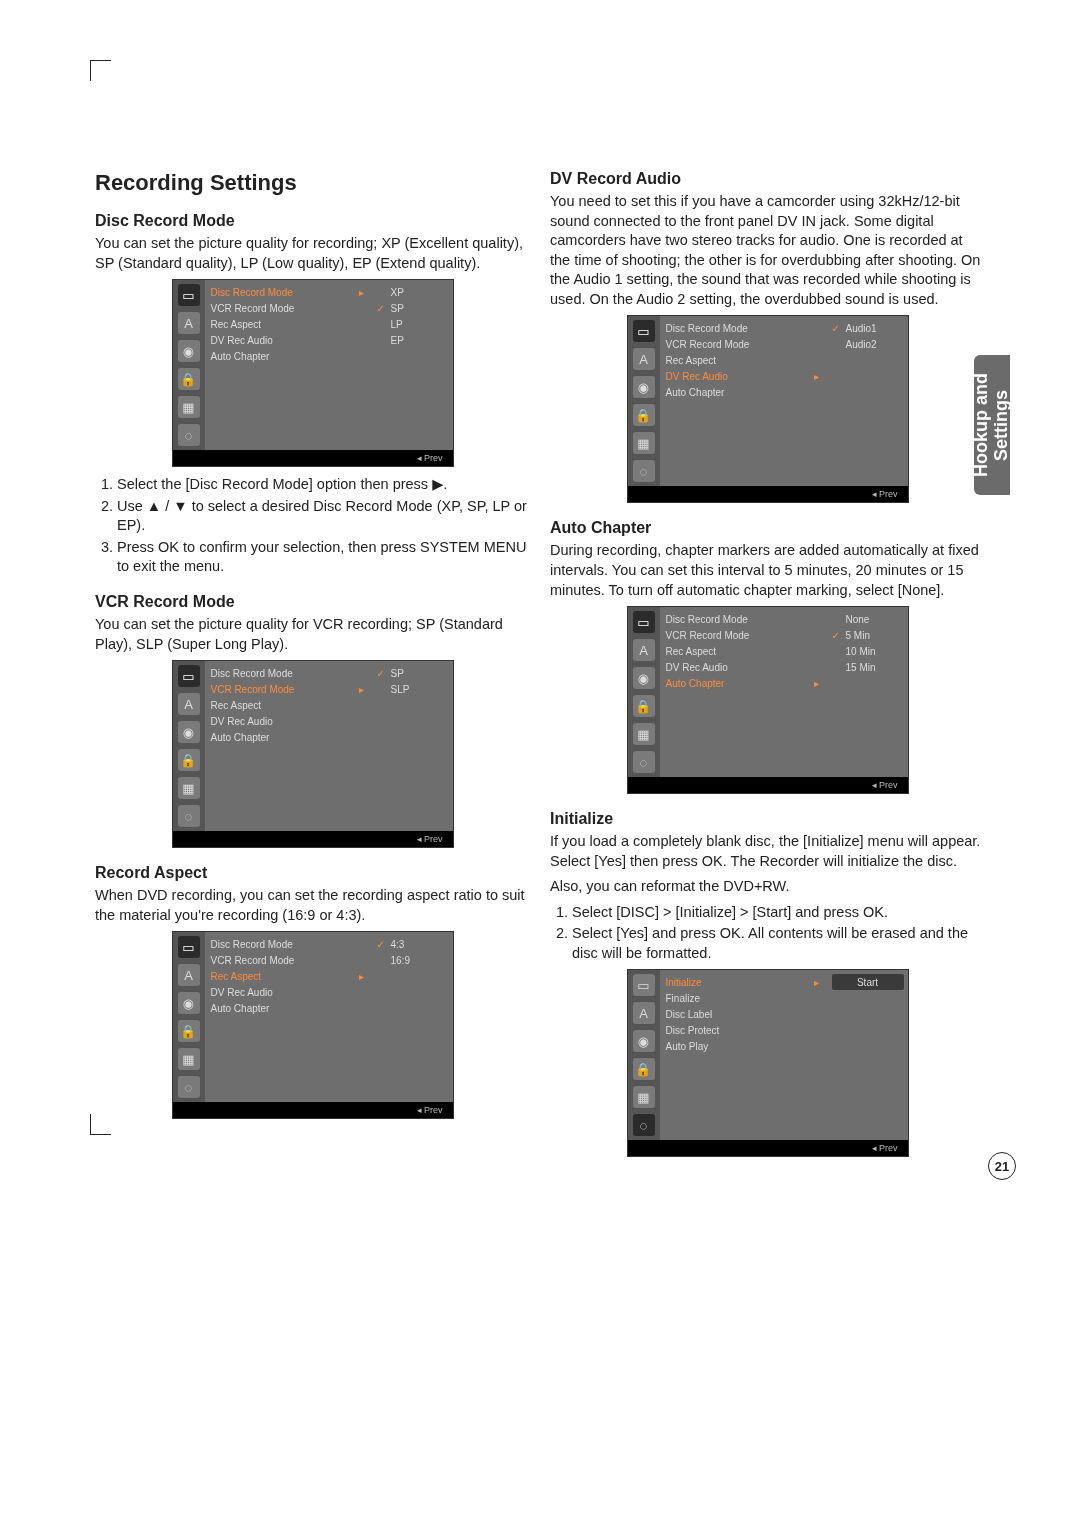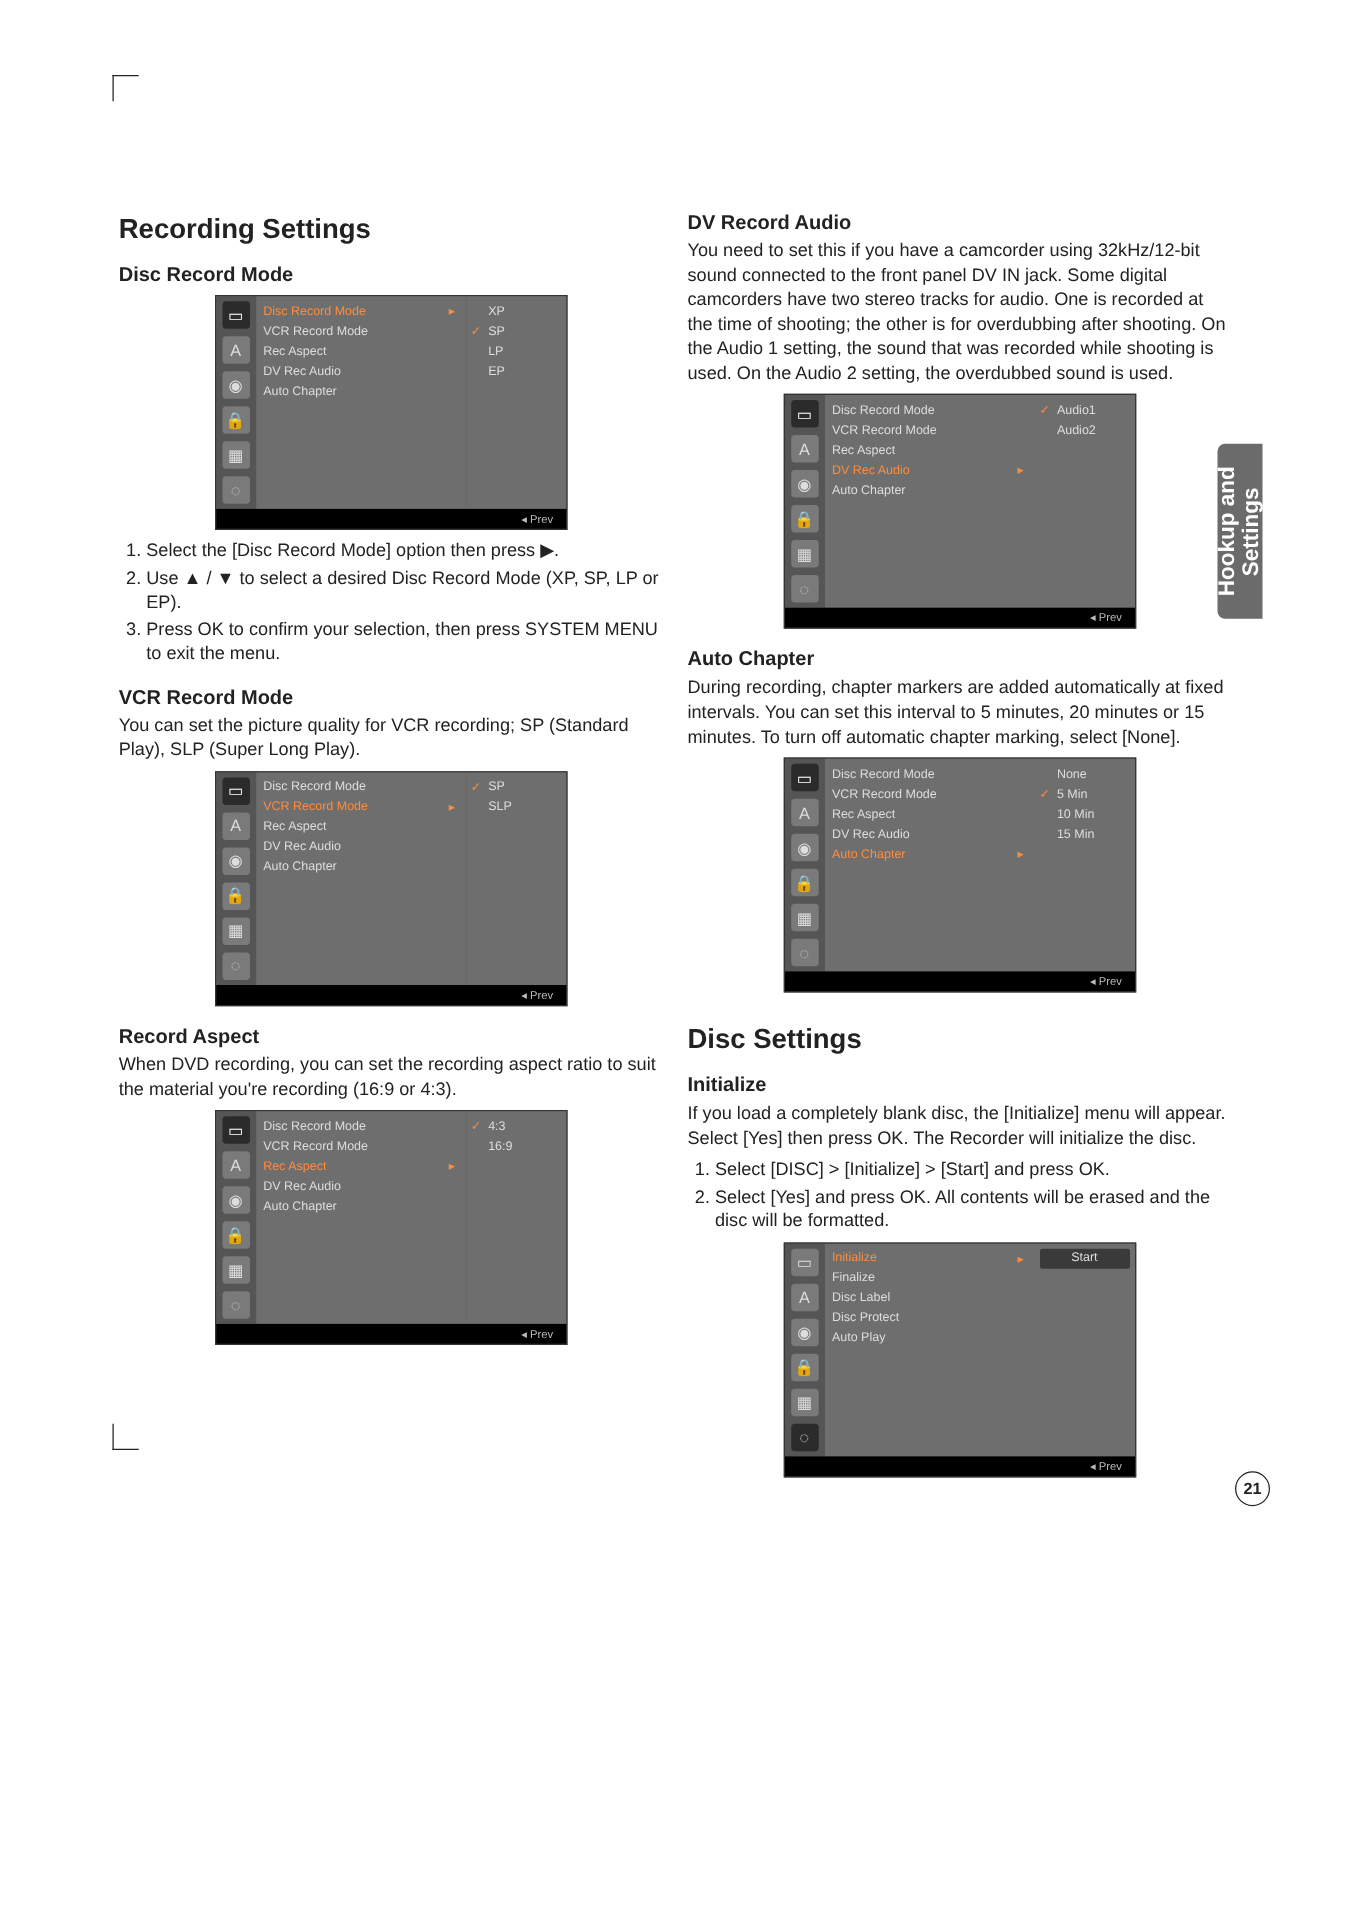--- a/index.html
+++ b/index.html
@@ -127,20 +127,21 @@
 Settings</span>
   </div>
 
   <div class="cols">
 
     <div class="col">
 
       <h2>Recording Settings</h2>
 
       <h3>Disc Record Mode</h3>
+      <p>You can set the picture quality for recording; XP (Excellent quality), SP (Standard quality), LP (Low quality), EP (Extend quality).</p>
 
       <div class="osd">
         <div class="osd-body">
           <div class="osd-icons">
             <div class="ico sel">▭</div>
             <div class="ico">A</div>
             <div class="ico">◉</div>
             <div class="ico">🔒</div>
             <div class="ico">▦</div>
             <div class="ico">◌</div>
@@ -376,24 +377,24 @@
               </div>
             <div class="opt">
                 <span class="chk"></span>
                 <span>15 Min</span>
               </div>
           </div>
         </div>
         <div class="osd-foot">◂ Prev</div>
       </div>
 
-      <h2 style="margin-top:24px">Disc Settings</h2>
 
       <h3>Initialize</h3>
       <p>If you load a completely blank disc, the [Initialize] menu will appear. Select [Yes] then press OK. The Recorder will initialize the disc.</p>
+      <p>Also, you can reformat the DVD+RW.</p>
       <ol>
         <li>Select [DISC] &gt; [Initialize] &gt; [Start] and press OK.</li>
         <li>Select [Yes] and press OK. All contents will be erased and the disc will be formatted.</li>
       </ol>
 
       <div class="osd">
         <div class="osd-body">
           <div class="osd-icons">
             <div class="ico">▭</div>
             <div class="ico">A</div>

